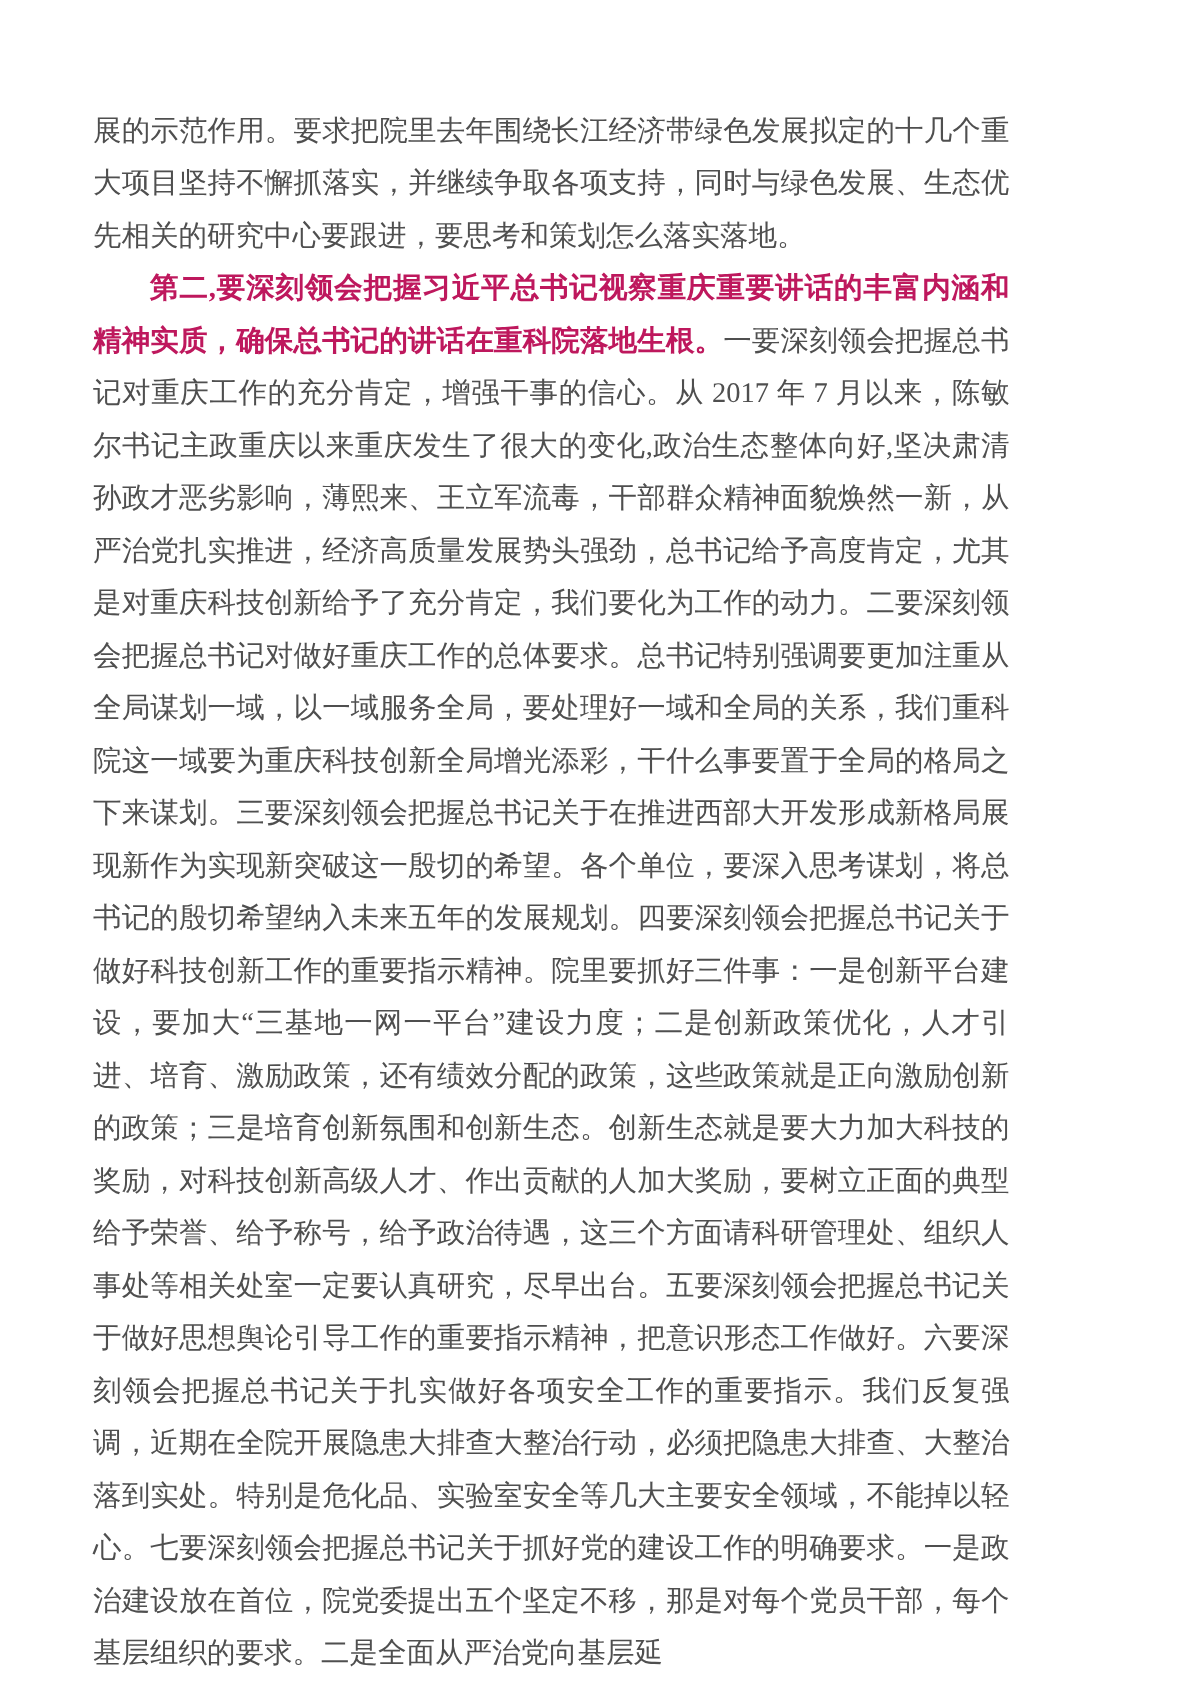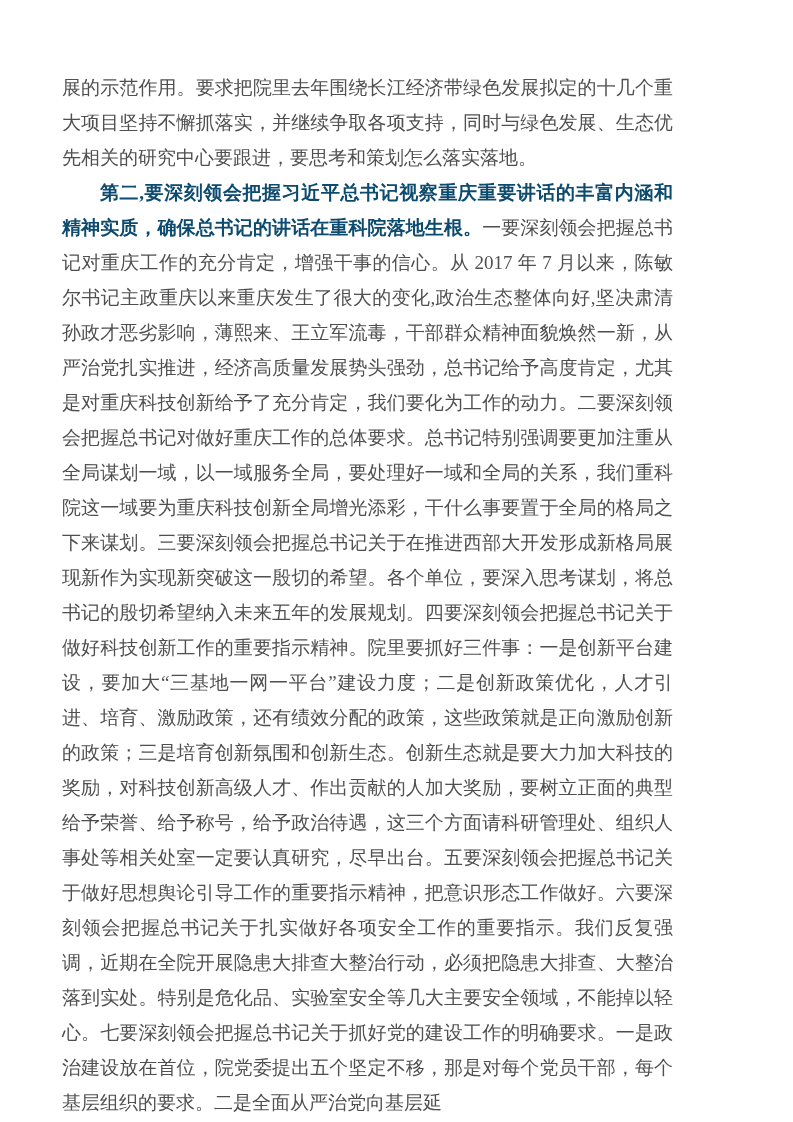--- a/index.html
+++ b/index.html
@@ -31,21 +31,21 @@
     word-break: break-all;
   }
   .para-continuation {
     text-indent: 0;
   }
   .para-point {
     text-indent: 2em;
   }
   .para-point strong {
     font-weight: bold;
-    color: #0c4a6e;
+    color: #be185d;
   }
 </style>
 </head>
 <body>
 
 <div class="page">
   <div class="doc-body">
     <p class="para-continuation"><span>展的示范作用。要求把院里去年围绕长江经济带绿色发展拟定的十几个重大项目坚持不懈抓落实，并继续争取各项支持，同时与绿色发展、生态优先相关的研究中心要跟进，要思考和策划怎么落实落地。</span></p>
     <p class="para-point"><strong>第二,要深刻领会把握习近平总书记视察重庆重要讲话的丰富内涵和精神实质，确保总书记的讲话在重科院落地生根。</strong><span>一要深刻领会把握总书记对重庆工作的充分肯定，增强干事的信心。从 2017 年 7 月以来，陈敏尔书记主政重庆以来重庆发生了很大的变化,政治生态整体向好,坚决肃清孙政才恶劣影响，薄熙来、王立军流毒，干部群众精神面貌焕然一新，从严治党扎实推进，经济高质量发展势头强劲，总书记给予高度肯定，尤其是对重庆科技创新给予了充分肯定，我们要化为工作的动力。二要深刻领会把握总书记对做好重庆工作的总体要求。总书记特别强调要更加注重从全局谋划一域，以一域服务全局，要处理好一域和全局的关系，我们重科院这一域要为重庆科技创新全局增光添彩，干什么事要置于全局的格局之下来谋划。三要深刻领会把握总书记关于在推进西部大开发形成新格局展现新作为实现新突破这一殷切的希望。各个单位，要深入思考谋划，将总书记的殷切希望纳入未来五年的发展规划。四要深刻领会把握总书记关于做好科技创新工作的重要指示精神。院里要抓好三件事：一是创新平台建设，要加大“三基地一网一平台”建设力度；二是创新政策优化，人才引进、培育、激励政策，还有绩效分配的政策，这些政策就是正向激励创新的政策；三是培育创新氛围和创新生态。创新生态就是要大力加大科技的奖励，对科技创新高级人才、作出贡献的人加大奖励，要树立正面的典型给予荣誉、给予称号，给予政治待遇，这三个方面请科研管理处、组织人事处等相关处室一定要认真研究，尽早出台。五要深刻领会把握总书记关于做好思想舆论引导工作的重要指示精神，把意识形态工作做好。六要深刻领会把握总书记关于扎实做好各项安全工作的重要指示。我们反复强调，近期在全院开展隐患大排查大整治行动，必须把隐患大排查、大整治落到实处。特别是危化品、实验室安全等几大主要安全领域，不能掉以轻心。七要深刻领会把握总书记关于抓好党的建设工作的明确要求。一是政治建设放在首位，院党委提出五个坚定不移，那是对每个党员干部，每个基层组织的要求。二是全面从严治党向基层延</span></p>
   </div>

